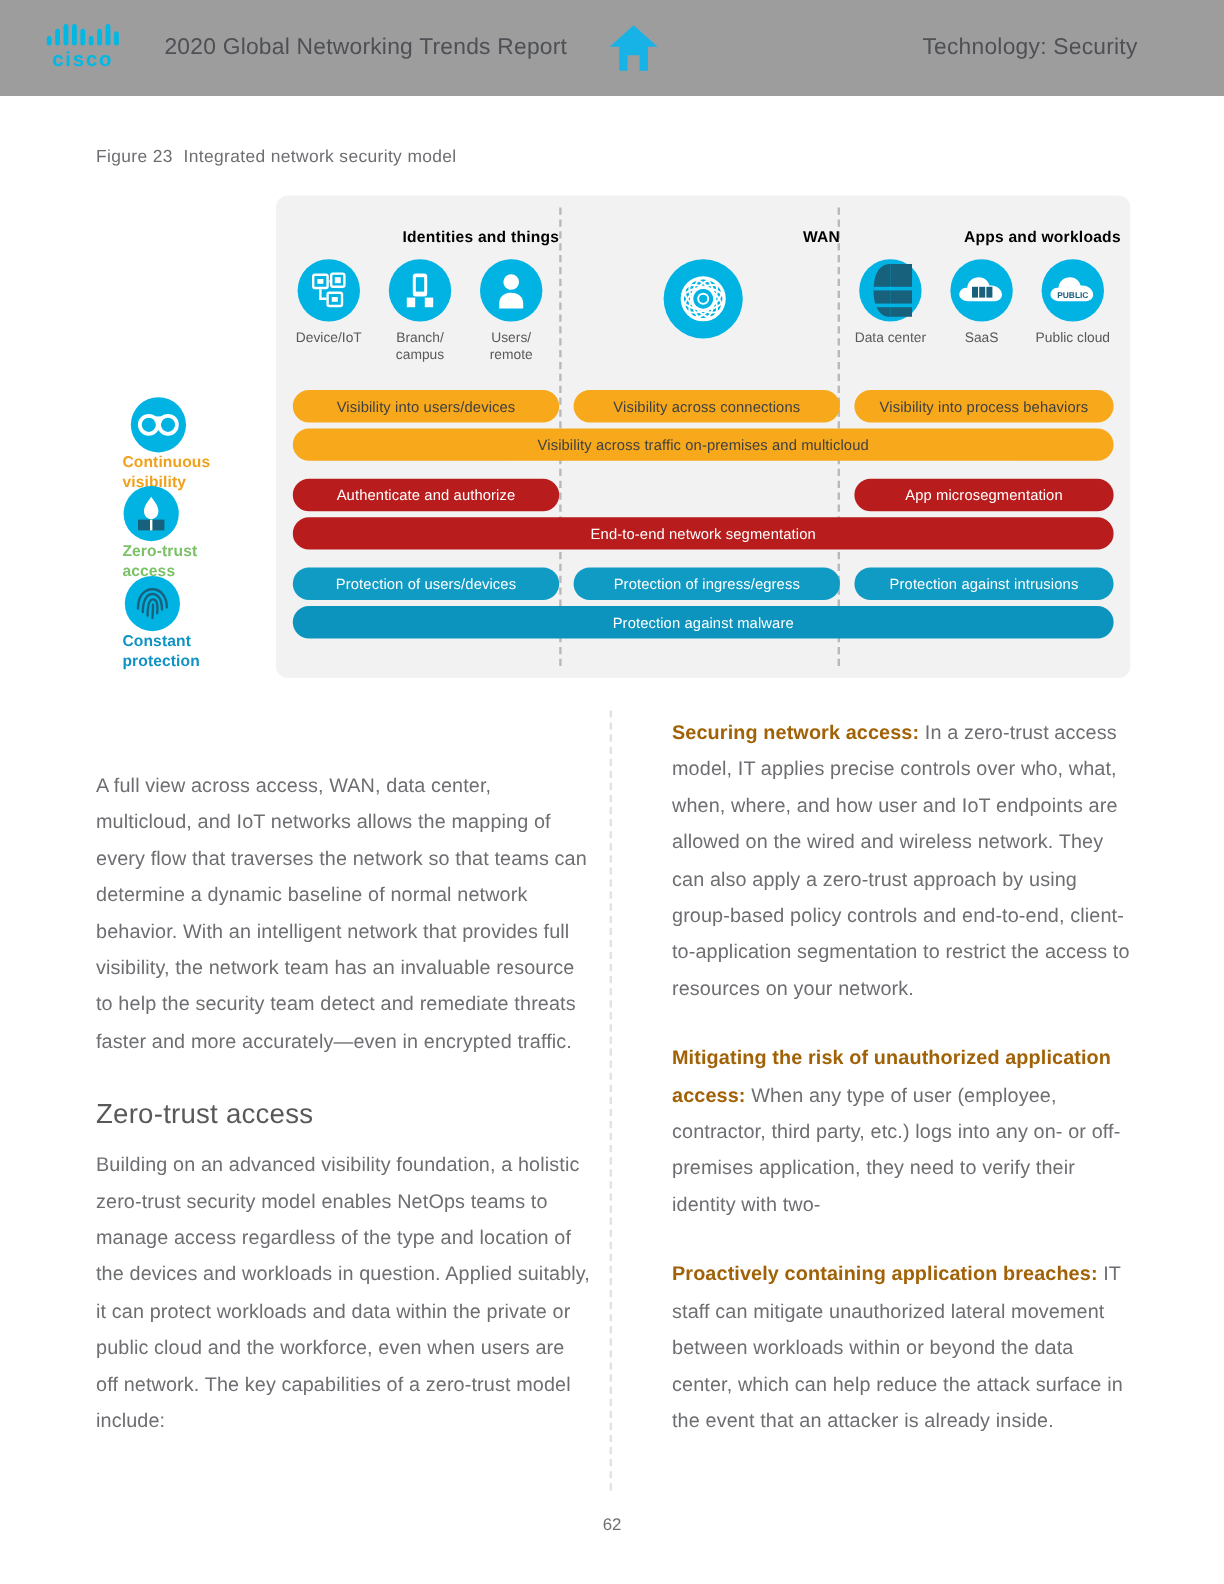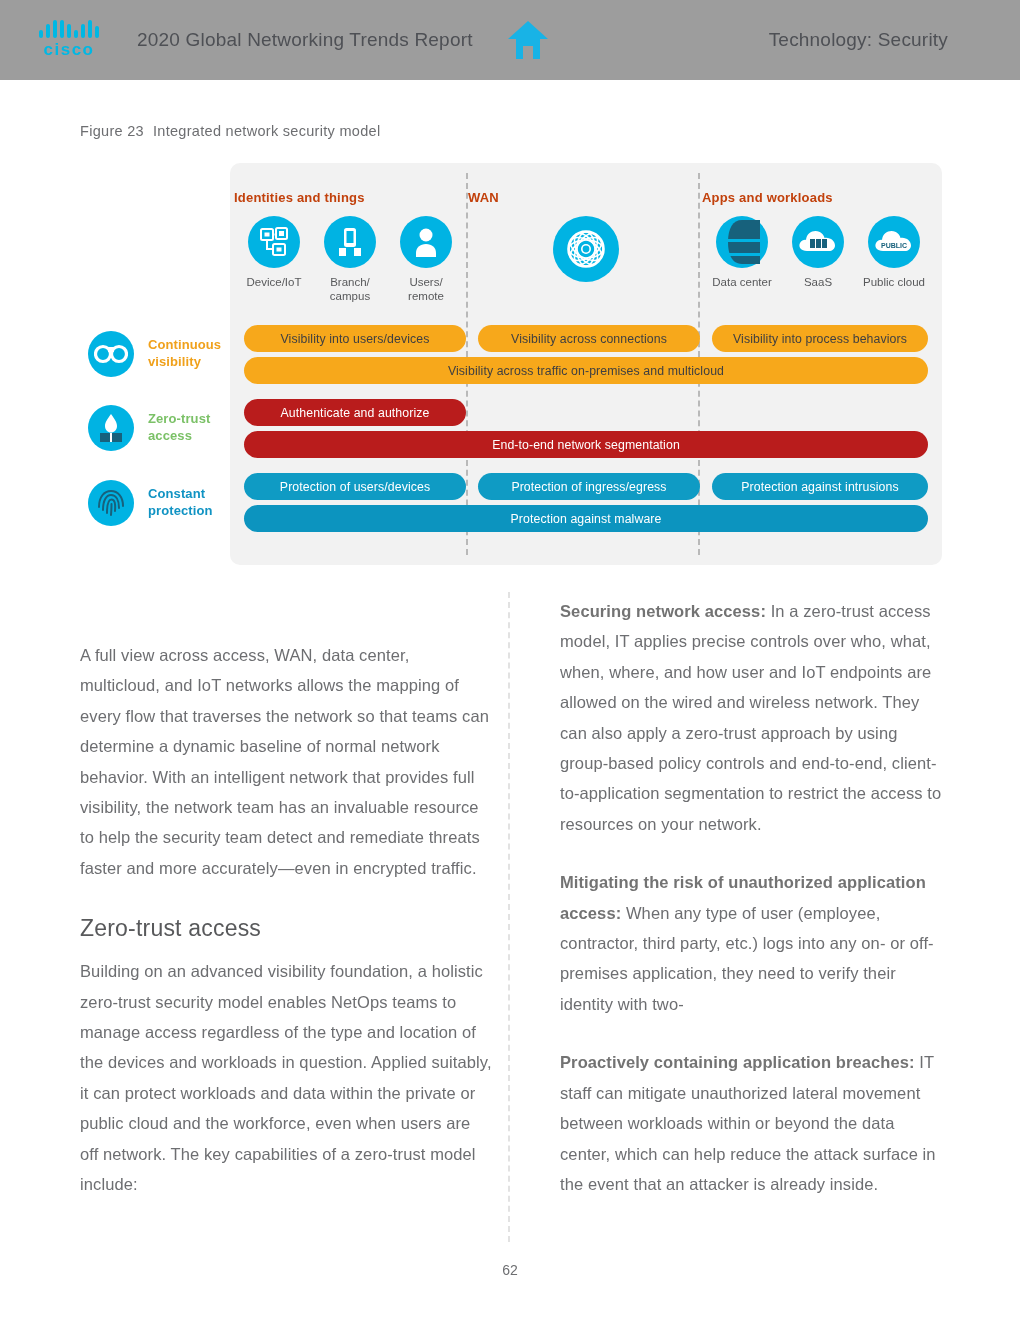--- a/index.html
+++ b/index.html
@@ -54,22 +54,22 @@
     background: #f2f2f2; border-radius: 10px;
   }
   .col-dash {
     position: absolute; top: 10px; bottom: 10px; width: 0;
     border-left: 2px dashed #b9b9b9;
   }
   .col-dash.d1 { left: 236px; }
   .col-dash.d2 { left: 468px; }
 
   .col-head {
-    position: absolute; top: 27px; width: 232px; text-align: left;
-    font-size: 13px; font-weight: bold; color: #c2410c; letter-spacing: .2px;
+    position: absolute; top: 27px; width: 232px; text-align: right;
+    font-size: 13px; font-weight: bold; color: #000000; letter-spacing: .2px;
   }
   .col-head.c1 { left: 4px; }
   .col-head.c2 { left: 238px; }
   .col-head.c3 { left: 472px; }
 
   .icon-row {
     position: absolute; top: 53px; width: 232px;
     display: flex; justify-content: center; gap: 14px;
   }
   .icon-row.r1 { left: 4px; }
@@ -92,21 +92,21 @@
     position: absolute; height: 27px; border-radius: 14px;
     display: flex; align-items: center; justify-content: center;
     font-size: 12.3px; letter-spacing: .1px; white-space: nowrap;
   }
   .bar.orange { background: #f7a81b; color: #404041; }
   .bar.green  { background: #b91c1c; color: #ffffff; }
   .bar.teal   { background: #0f9bc4; color: #ffffff; }
   .bar.teal.dark { background: #0c94bf; }
 
   
-  .legend-item { position: absolute; left: 88px; display: flex; align-items: center; }
+  .legend-item { position: absolute; left: 88px; display: flex; align-items: center; flex-direction: column; }
   .legend-circ {
     width: 46px; height: 46px; border-radius: 50%; background: #00b3e3;
     display: flex; align-items: center; justify-content: center; flex: none;
   }
   .legend-label {
     margin-left: 14px; font-size: 13px; font-weight: bold;
     line-height: 1.28; letter-spacing: .1px;
   }
   .legend-label.orange { color: #f0a11b; }
   .legend-label.green  { color: #7bc167; }
@@ -116,21 +116,21 @@
   .body-divider {
     position: absolute; left: 508px; top: 592px; height: 650px;
     border-left: 2px dashed #e2e2e2;
   }
   .col-left  { position: absolute; left: 80px; top: 596px; width: 412px; margin-top: 44px; }
   .col-right { position: absolute; left: 560px; top: 596px; width: 382px; }
   .para {
     font-size: 16.5px; line-height: 30.4px; color: #6d6e71;
     letter-spacing: .1px; margin-bottom: 28px;
   }
-  .para b { color: #737373; font-weight: bold; }
+  .para b { color: #a16207; font-weight: bold; }
   .sec-head {
     font-size: 23px; color: #58595b; font-weight: 400;
     letter-spacing: .2px; margin: 32px 0 14px 0;
   }
   .page-num {
     position: absolute; left: 0; right: 0; top: 1262px;
     text-align: center; font-size: 14px; color: #6d6e71;
   }
 </style>
 </head>
@@ -265,20 +265,21 @@
         <div class="icon-cap">Public cloud</div>
       </div>
     </div>
 
     <div class="bar orange" style="left:14px; top:162px; width:222px;">Visibility into users/devices</div>
     <div class="bar orange" style="left:248px; top:162px; width:222px;text-align:center;">Visibility across connections</div>
     <div class="bar orange" style="left:482px; top:162px; width:216px;">Visibility into process behaviors</div>
     <div class="bar orange" style="left:14px; top:194px; width:684px;">Visibility across traffic on-premises and multicloud</div>
 
     <div class="bar green" style="left:14px; top:236px; width:222px;">Authenticate and authorize</div>
+    <div class="bar green" style="left:482px; top:236px; width:216px;">App microsegmentation</div>
     <div class="bar green" style="left:14px; top:268px; width:684px;">End-to-end network segmentation</div>
 
     <div class="bar teal" style="left:14px; top:310px; width:222px;">Protection of users/devices</div>
     <div class="bar teal" style="left:248px; top:310px; width:222px;">Protection of ingress/egress</div>
     <div class="bar teal" style="left:482px; top:310px; width:216px;">Protection against intrusions</div>
     <div class="bar teal dark" style="left:14px; top:342px; width:684px;">Protection against malware</div>
   </div>
 
   <div class="legend-item" style="top:331px;">
     <div class="legend-circ">

